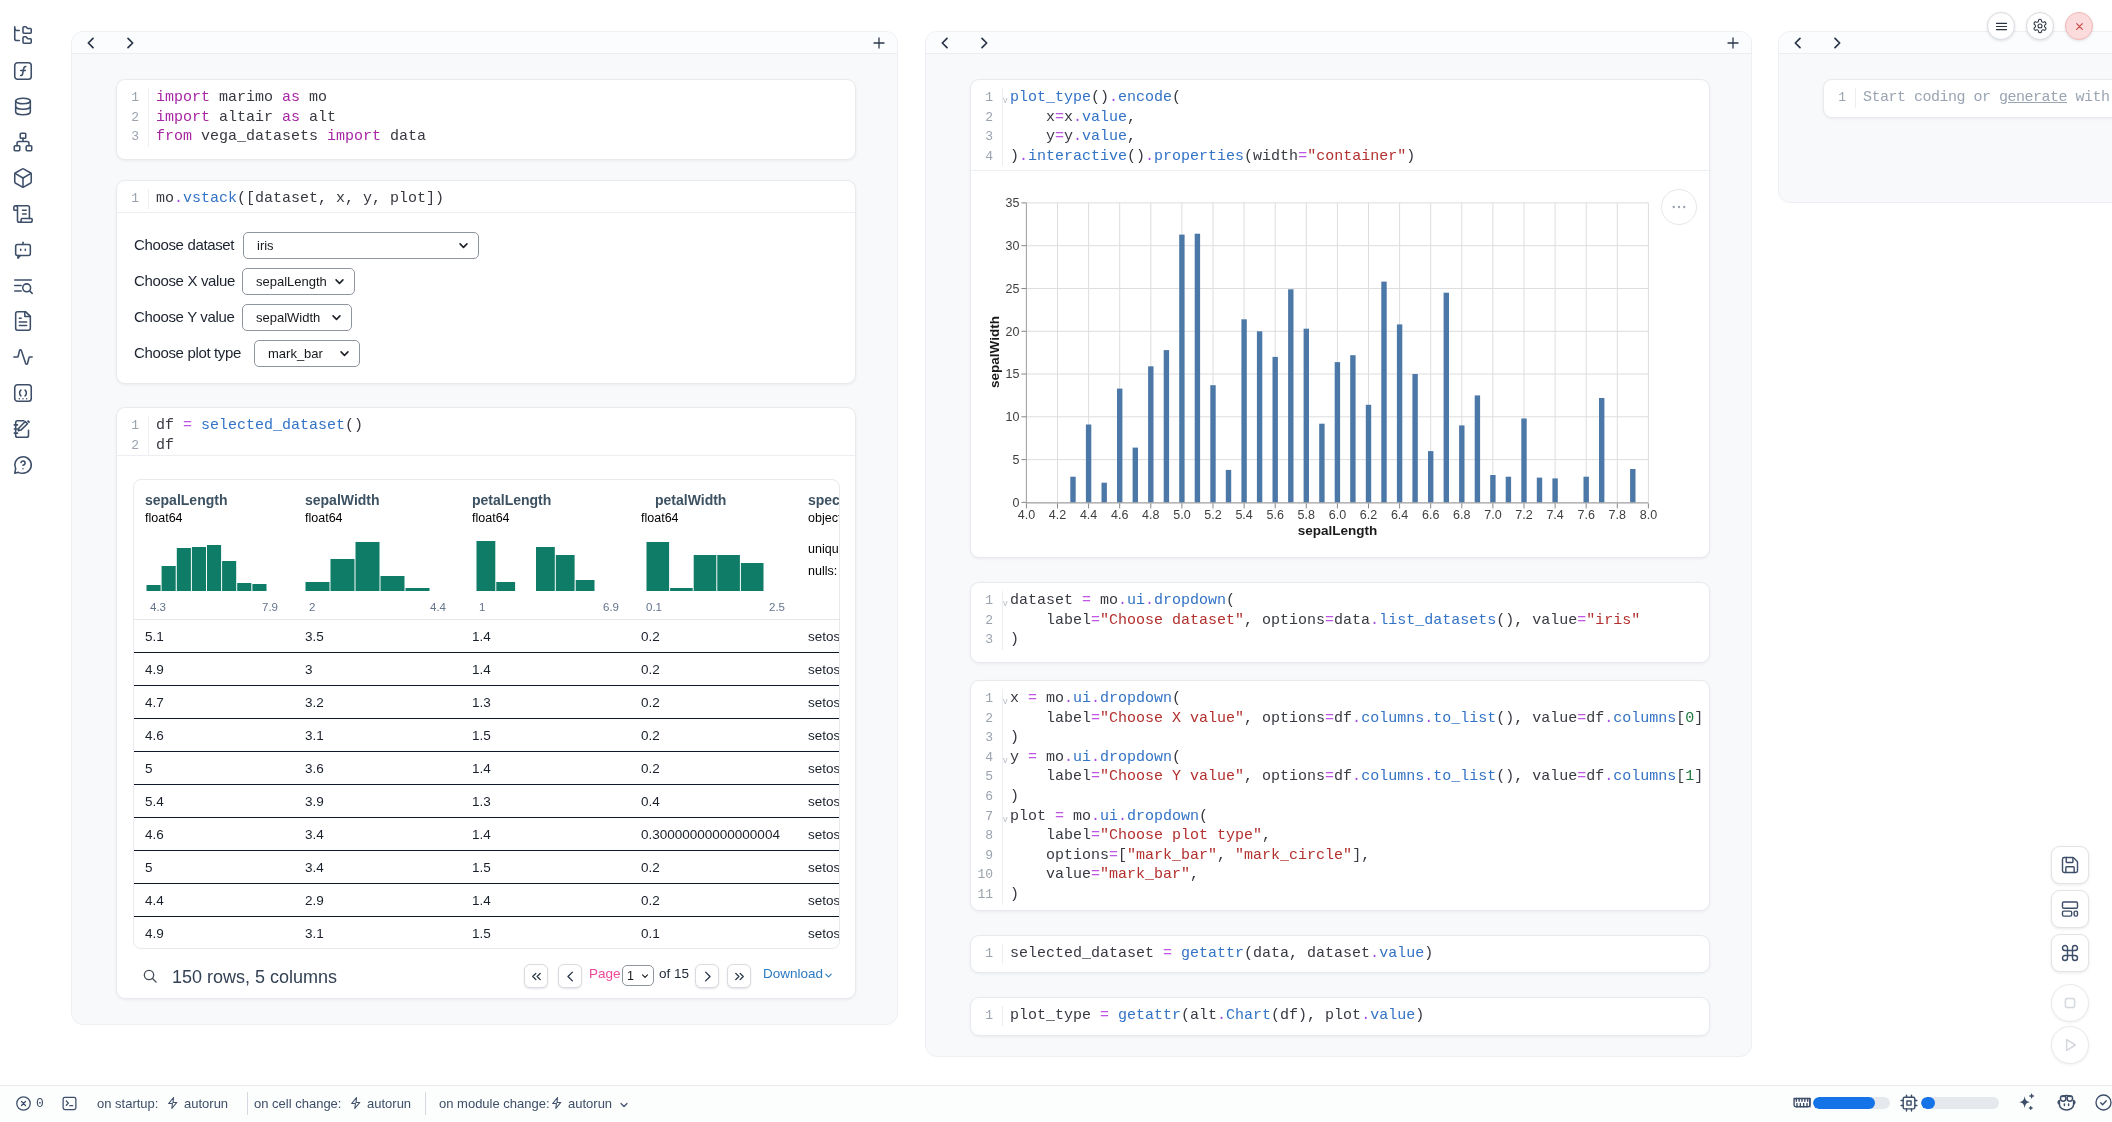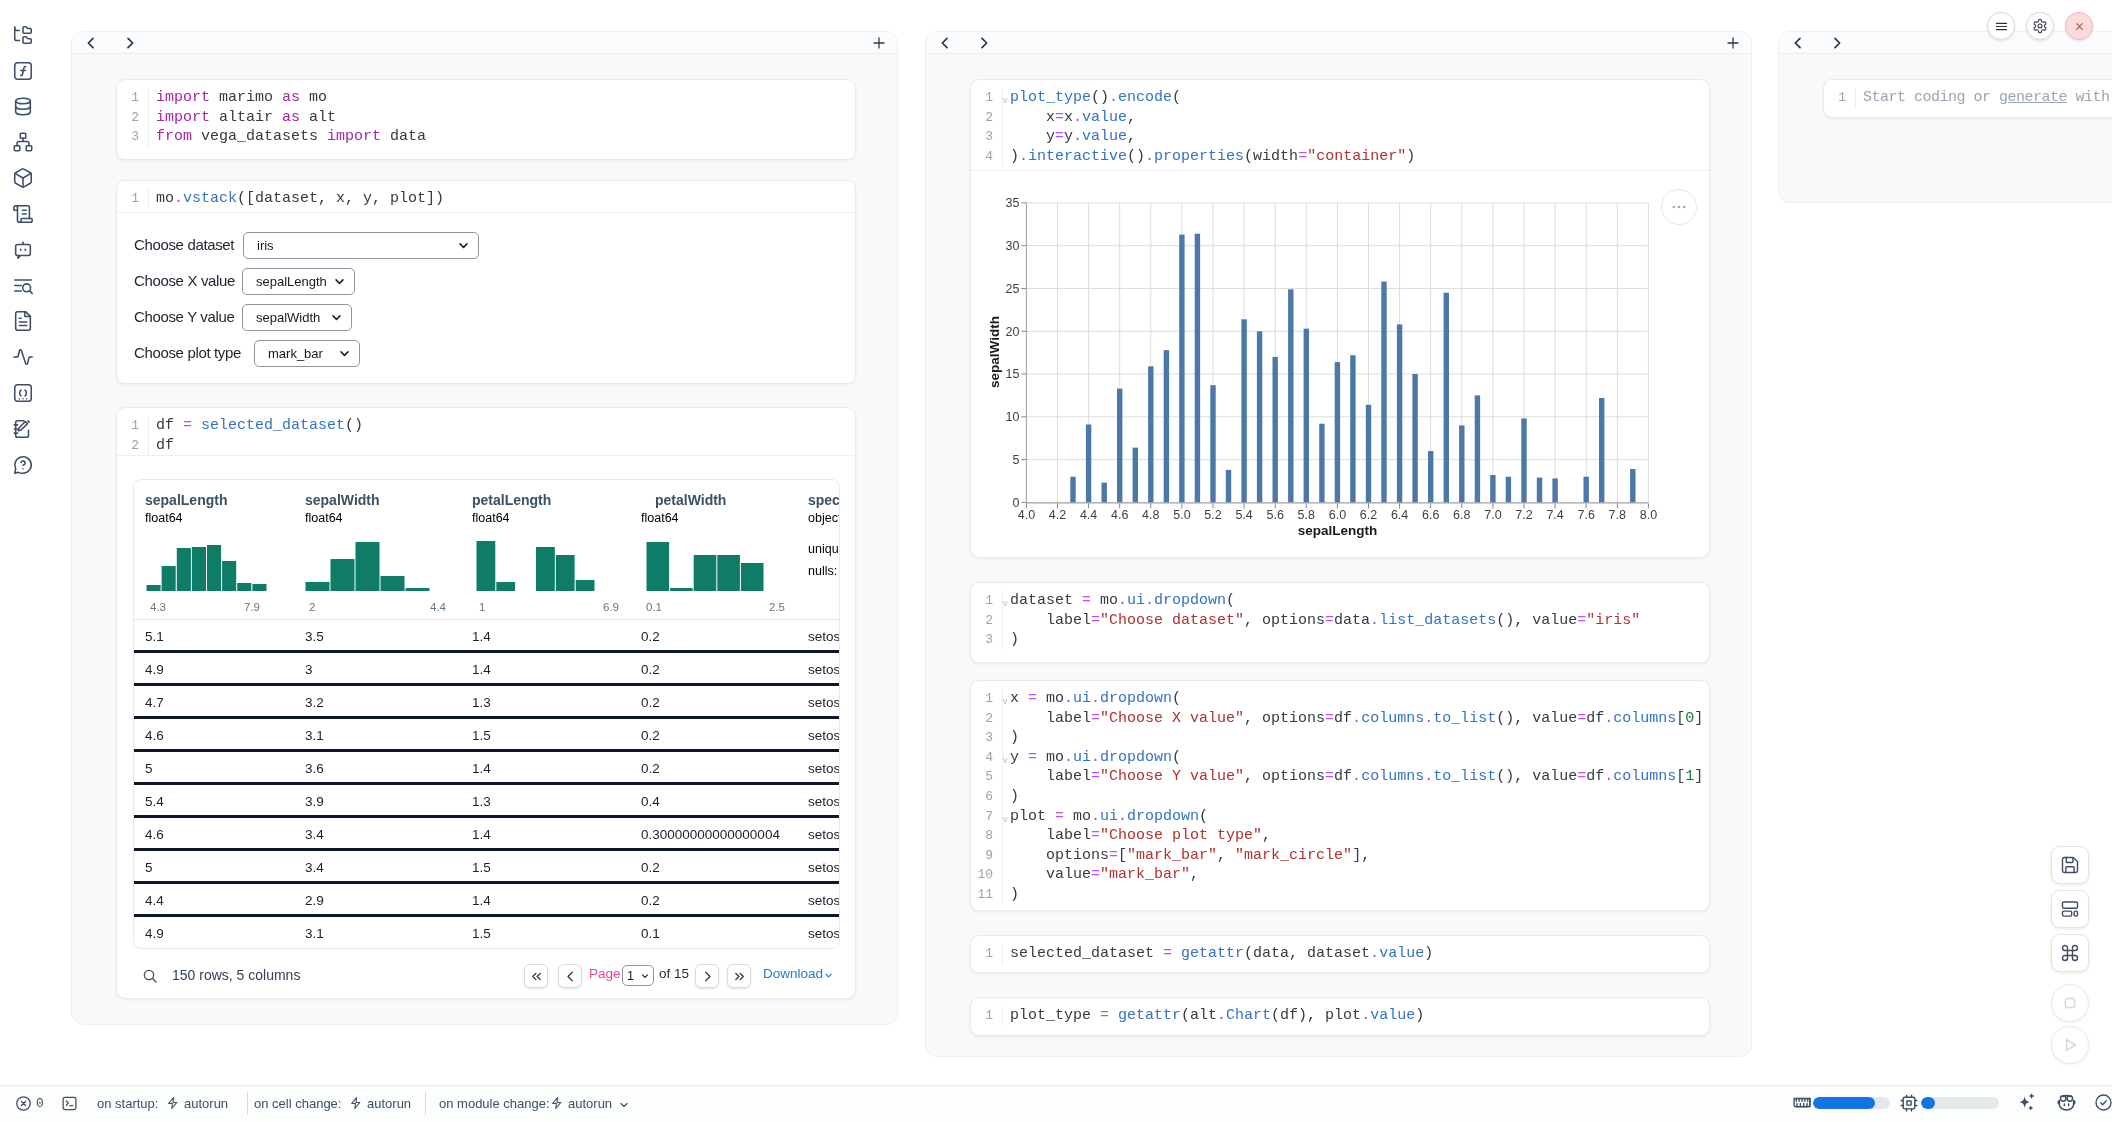--- a/index.html
+++ b/index.html
@@ -19,21 +19,21 @@
 .divider{position:absolute;left:0;right:0;height:0;border-top:1px solid #eceef1}
 .sel{position:absolute;background:#fff;border:1px solid #8f959d;border-radius:5px;
  display:flex;align-items:center;justify-content:space-between;padding:0 9px 0 13px;color:#16191d}
 .lab{position:absolute;font-size:15px;letter-spacing:-0.35px;color:#1d2430}
 .dtable{position:absolute;left:16px;top:71px;width:707px;height:470px;border:1px solid #e7e9eb;
  border-radius:8px;overflow:hidden;background:#fff}
 .thead{position:relative;width:100%;height:140px;border-bottom:1px solid #e4e7ea}
 .th{position:absolute;top:12px;font-weight:bold;font-size:14px;color:#3c5161;white-space:nowrap}
 .tt{position:absolute;top:31px;font-size:12.5px;color:#000000;white-space:nowrap}
 .rg{position:absolute;top:121px;font-size:11.5px;color:#64748b}
-.trow{position:relative;height:33px;border-bottom:3px solid #0f172a;font-size:13.5px;color:#1a202c}
+.trow{position:relative;height:33px;border-bottom:1px solid #0f172a;font-size:13.5px;color:#1a202c}
 .trow span{position:absolute;top:9px}
 .trow:last-child{border-bottom:none}
 .axlab{font-family:"Liberation Sans",sans-serif;font-size:12.5px;fill:#3f3f3f}
 .axtitle{font-family:"Liberation Sans",sans-serif;font-size:13.5px;font-weight:bold;fill:#1a1a1a}
 .chart{position:absolute}
 .pgbtn{position:absolute;width:24px;height:24px;background:#fff;border:1px solid #d9dce1;border-radius:6px;
  box-shadow:0 1px 2px rgba(15,23,42,.12);display:flex;align-items:center;justify-content:center}
 .fbtn{position:absolute;left:2051px;width:38px;height:38px;background:#fff;border:1px solid #e2e4e8;
  border-radius:9px;box-shadow:0 1px 3px rgba(15,23,42,.1);display:flex;align-items:center;justify-content:center}
 .fcirc{position:absolute;left:2051px;width:38px;height:38px;background:#fff;border:1px solid #e8eaed;
@@ -232,21 +232,21 @@
           <rect x="99.7" y="43.0" width="18.8" height="11.0" fill="#0e7c66"></rect>
         </svg>
         <svg style="position:absolute;left:512px;top:57px" width="118" height="54" viewBox="0 0 118 54">
           <rect x="0.5" y="5.0" width="22.6" height="49.0" fill="#0e7c66"></rect>
           <rect x="24.1" y="51.0" width="22.6" height="3.0" fill="#0e7c66"></rect>
           <rect x="47.7" y="18.0" width="22.6" height="36.0" fill="#0e7c66"></rect>
           <rect x="71.3" y="18.0" width="22.6" height="36.0" fill="#0e7c66"></rect>
           <rect x="94.9" y="26.0" width="22.6" height="28.0" fill="#0e7c66"></rect>
         </svg>
         <span class="rg" style="left:16px">4.3</span>
-        <span class="rg" style="left:110px;width:34px;">7.9</span>
+        <span class="rg" style="left:110px;width:34px;text-align:right">7.9</span>
         <span class="rg" style="left:175px">2</span>
         <span class="rg" style="left:278px;width:34px;text-align:right">4.4</span>
         <span class="rg" style="left:345px">1</span>
         <span class="rg" style="left:451px;width:34px;text-align:right">6.9</span>
         <span class="rg" style="left:512px">0.1</span>
         <span class="rg" style="left:617px;width:34px;text-align:right">2.5</span>
       </div>
       <div class="trow">
         <span style="left:11px">5.1</span>
         <span style="left:171px">3.5</span>
@@ -315,21 +315,21 @@
         <span style="left:171px">3.1</span>
         <span style="left:338px">1.5</span>
         <span style="left:507px">0.1</span>
         <span style="left:674px">setosa</span>
       </div>
     </div>
     <svg class="ic" style="left:25px;top:560px;color:#454d57" width="16" height="16" viewBox="0 0 24 24" fill="none" stroke="#454d57" stroke-width="2.0" stroke-linecap="round" stroke-linejoin="round">
       <circle cx="10.5" cy="10.5" r="7"></circle>
       <path d="M15.8 15.8L21 21"></path>
     </svg>
-    <span style="position:absolute;left:55px;top:559px;font-size:14px;color:#334155">150 rows, 5 columns</span>
+    <span style="position:absolute;left:55px;top:559px;font-size:18px;color:#334155">150 rows, 5 columns</span>
     <div class="pgbtn" style="left:407px;top:556px">
       <svg style="position:static;color:#2a3648" width="15" height="15" viewBox="0 0 24 24" fill="none" stroke="#2a3648" stroke-width="2.2" stroke-linecap="round" stroke-linejoin="round">
         <path d="M11 17l-5-5 5-5M18 17l-5-5 5-5"></path>
       </svg>
     </div>
     <div class="pgbtn" style="left:441px;top:556px">
       <svg style="position:static;color:#2a3648" width="15" height="15" viewBox="0 0 24 24" fill="none" stroke="#2a3648" stroke-width="2.2" stroke-linecap="round" stroke-linejoin="round">
         <path d="M15 5l-7 7 7 7"></path>
       </svg>
     </div>

